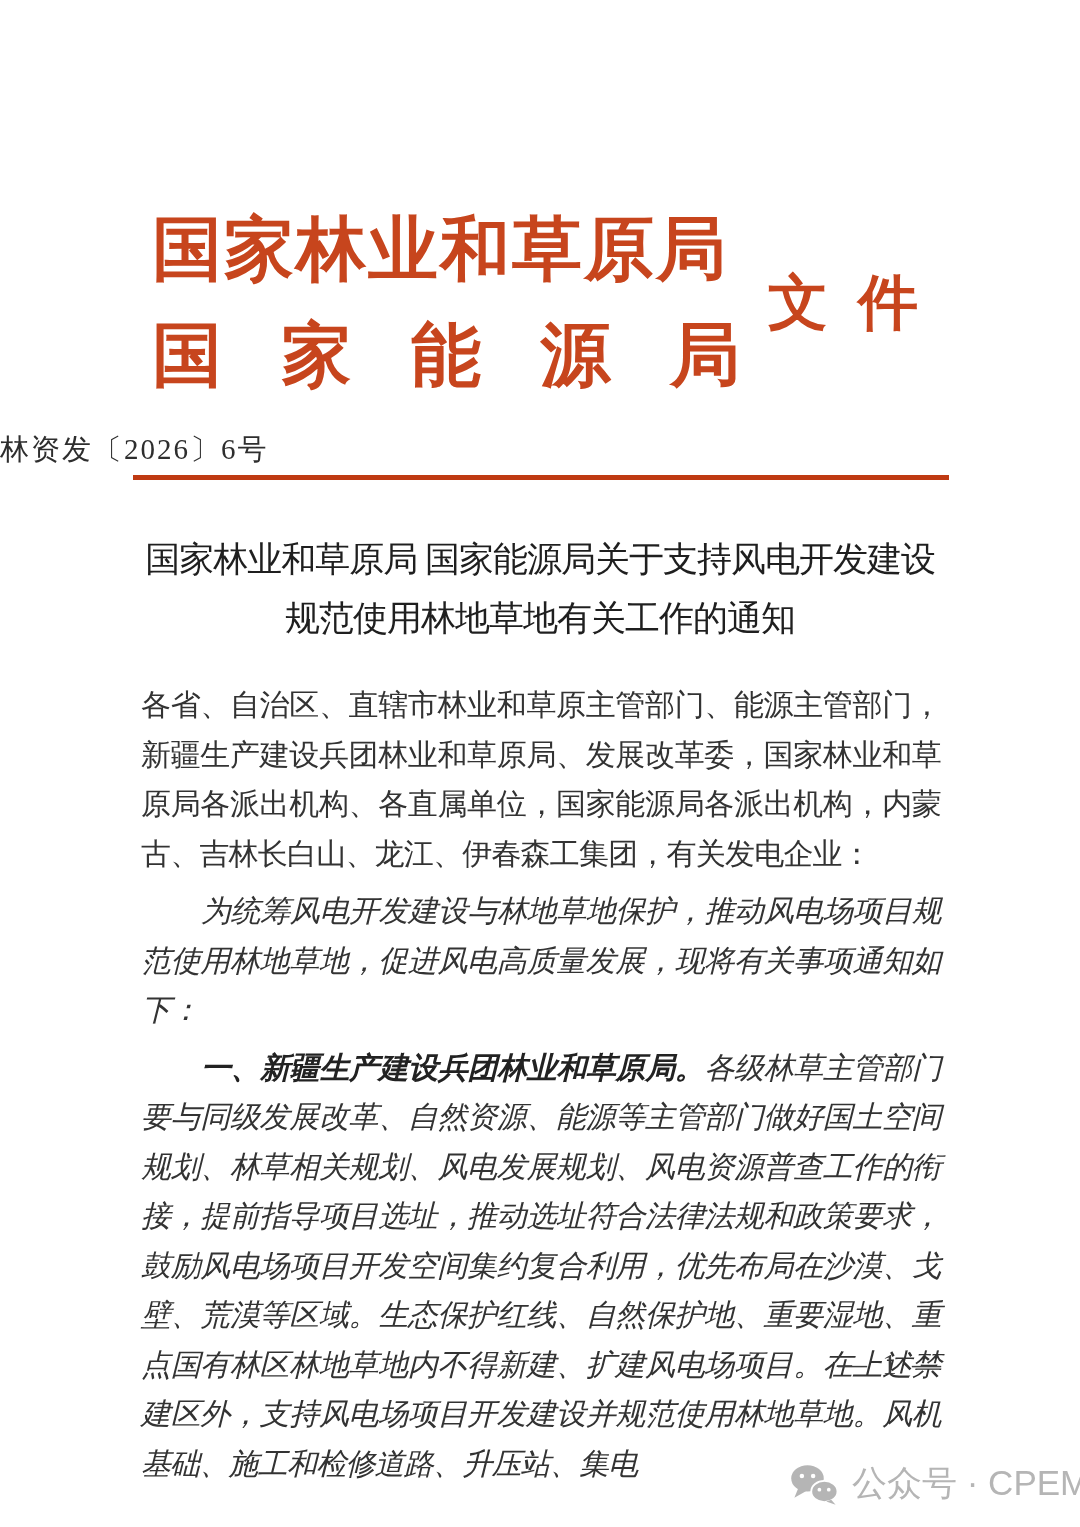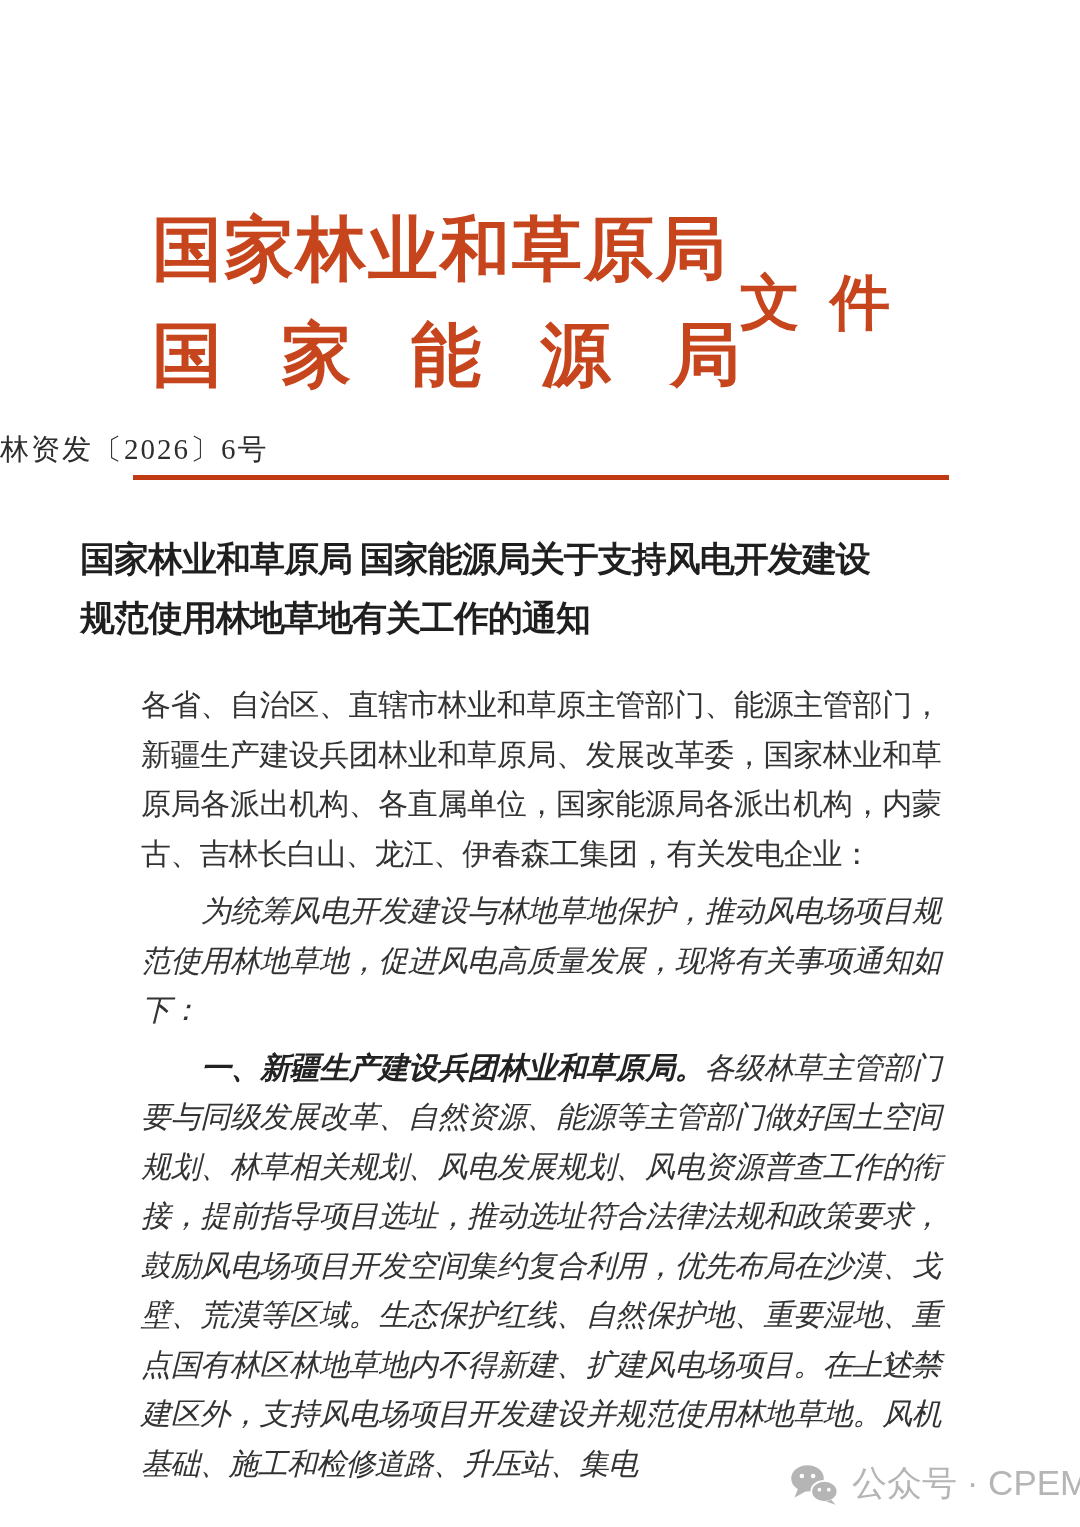--- a/index.html
+++ b/index.html
@@ -37,20 +37,21 @@
     color:var(--red,#c7451d);
     font-size:70px;
     font-weight:bold;
     line-height:84px;
     width:588px;
     text-align:justify;
     text-align-last:justify;
     margin-top:22px;
   }
   .lh-suffix{
+    margin-left:28px;
     color:var(--red,#c7451d);
     font-size:60px;
     font-weight:bold;
     letter-spacing:30px;
     white-space:nowrap;
   }
   
   .doc-number{
     position:absolute;
     top:430px; left:0;
@@ -65,23 +66,23 @@
     position:absolute;
     top:475px; left:133px;
     width:816px; height:5px;
     background:#bf3a12;
   }
   
   .doc-title{
     position:absolute;
     top:530px; left:80px;
     width:920px;
-    text-align:left;
+    text-align:center;
     color:#1f1f1f;
-    font-weight:bold;
+    font-weight:normal;
     font-size:35px;
     line-height:59px;
     letter-spacing:-1px;
     margin:0;
   }
   .doc-title span{display:block;}
   
   .doc-body{
     position:absolute;
     top:672px; left:133px;

